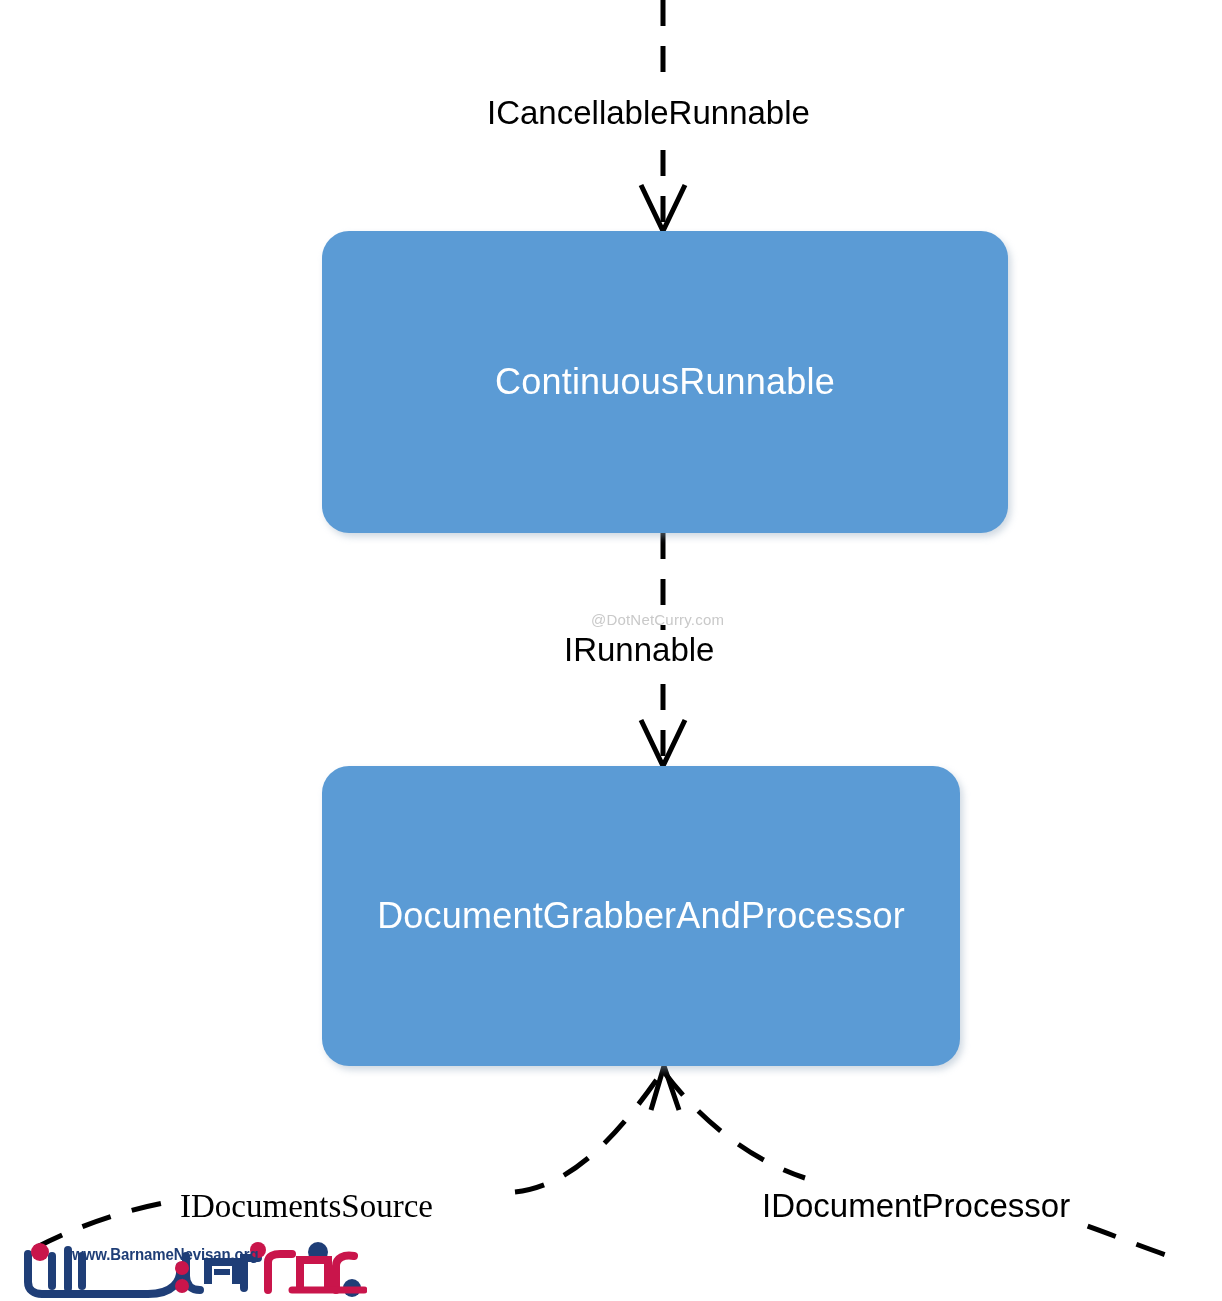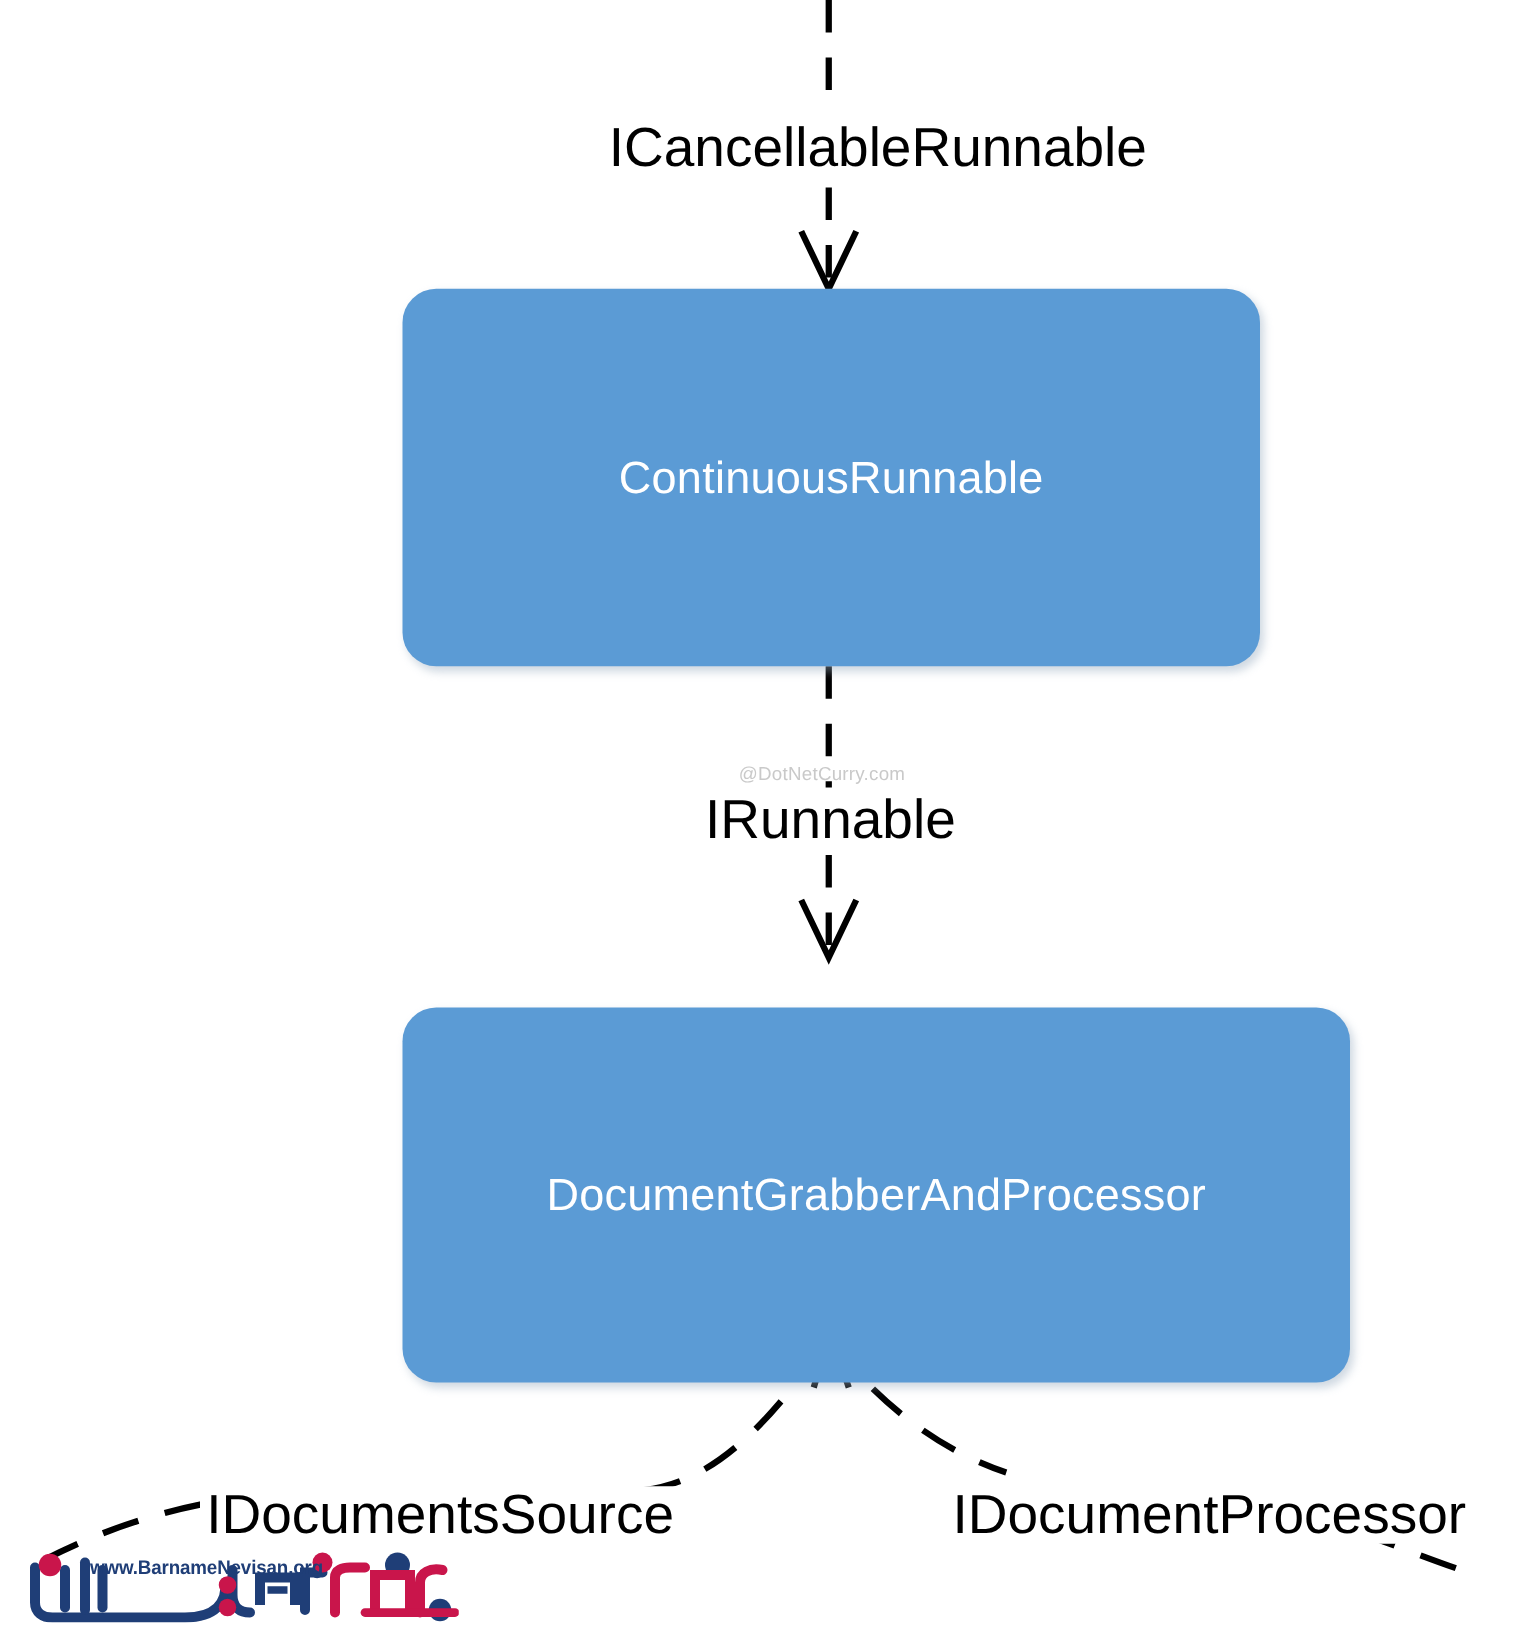--- a/index.html
+++ b/index.html
@@ -47,47 +47,47 @@
   }
   #node-continuous-runnable {
     left: 322px;
     top: 231px;
     width: 686px;
     height: 302px;
   }
   #node-document-grabber {
     left: 322px;
     top: 766px;
-    width: 758px;
+    width: 638px;
     height: 300px;
-    margin-top: 40px;
   }
   .edge-label {
     position: absolute;
     color: #000000;
-    font-size: 44px;
+    font-size: 33px;
     font-weight: 400;
     white-space: nowrap;
     background: #ffffff;
     line-height: 1.05;
   }
   #label-icancellablerunnable {
     left: 481px;
     top: 96px;
     padding: 0 6px;
   }
   #label-irunnable {
     left: 558px;
     top: 633px;
     padding: 0 6px;
   }
   #label-idocumentssource {
-    left: 160px;
+    left: 175px;
     top: 1189px;
     padding: 0 5px;
+    font-family: Liberation Serif, serif;
   }
   #label-idocumentprocessor {
     left: 757px;
     top: 1189px;
     padding: 0 5px;
   }
   #watermark-dotnetcurry {
     position: absolute;
     left: 551px;
     top: 611px;

